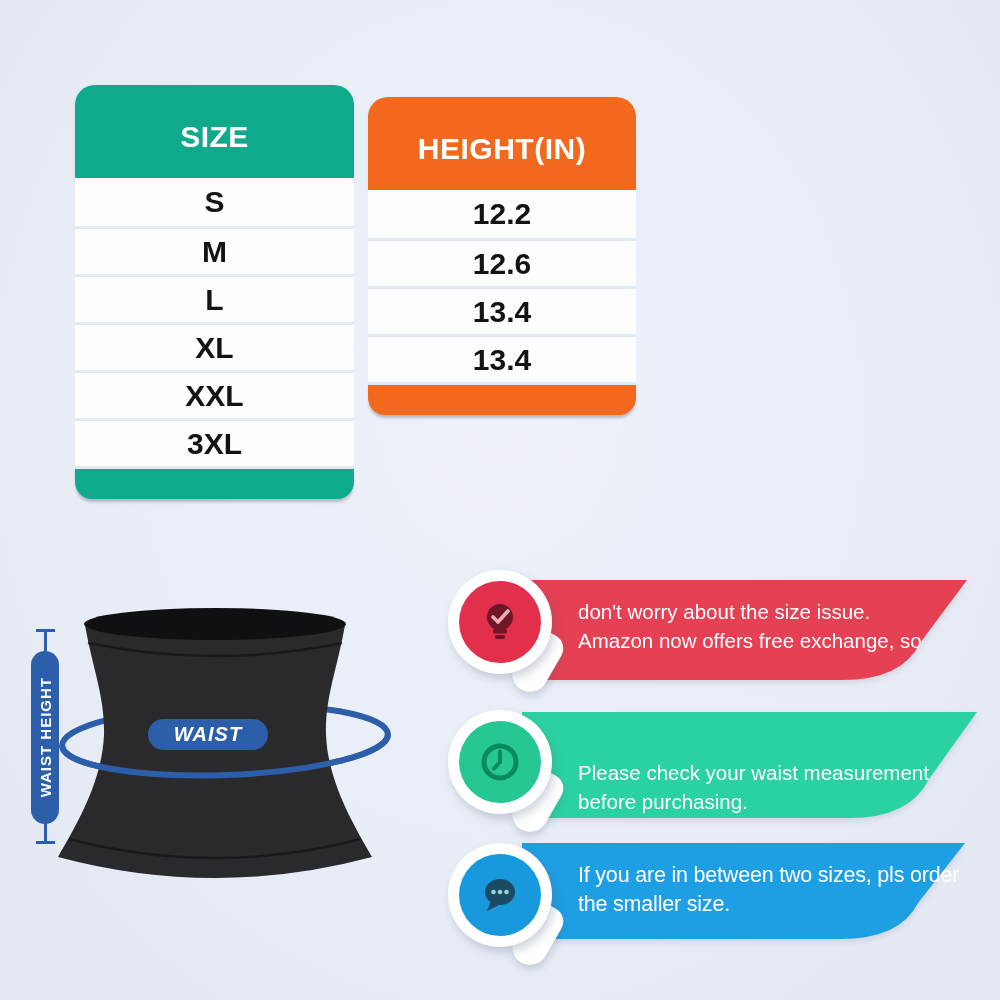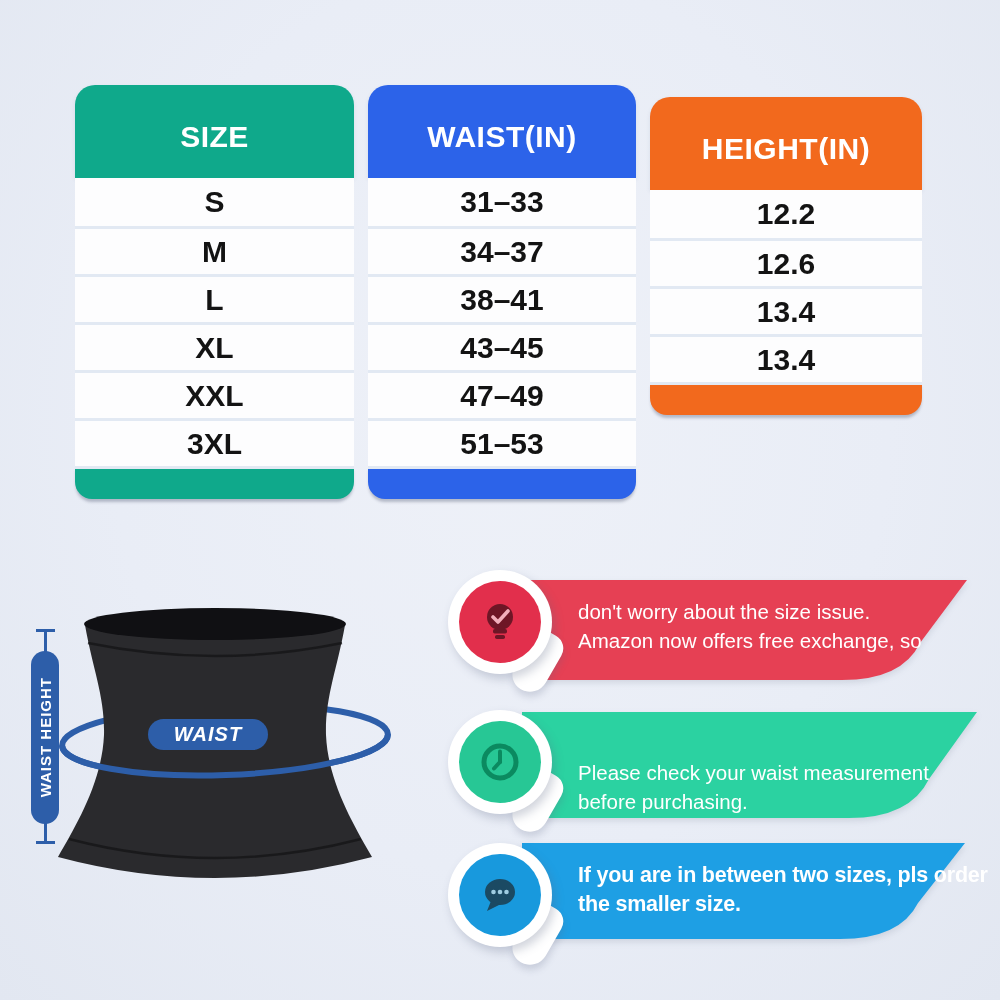--- a/index.html
+++ b/index.html
@@ -29,21 +29,21 @@
   .hline{position:absolute;background:#2d5ea9;}
   .height-pill{position:absolute;left:31px;top:651px;width:28px;height:173px;border-radius:15px;
                display:flex;align-items:center;justify-content:center;}
   .height-pill span{writing-mode:vertical-rl;transform:rotate(180deg);color:#fff;font-weight:700;
                     font-size:15px;letter-spacing:1px;white-space:nowrap;}
 
   
   .tip-banner{position:absolute;left:522px;filter:drop-shadow(0 3px 3px rgba(70,80,110,.15));}
   .tip-text{position:absolute;left:578px;color:#fff;z-index:5;}
   .tip-text div{white-space:nowrap;line-height:29px;font-size:20.5px;}
-  .tip-text.bold div{font-weight:700;font-size:21.5px;letter-spacing:-.2px;}
+  .tip-text.bold div{font-weight:400;font-size:21.5px;letter-spacing:-.2px;}
   .tip-icon{position:absolute;left:448px;width:104px;height:104px;z-index:4;}
   .tip-tail{position:absolute;left:72px;top:60px;width:35px;height:64px;background:#fff;
             border-radius:10px 16px 20px 18px;transform:rotate(30deg);z-index:0;
             box-shadow:3px 4px 7px rgba(90,100,130,.22);}
   .tip-ring{position:absolute;left:0;top:0;width:104px;height:104px;background:#fff;border-radius:50%;z-index:1;
             box-shadow:3px 5px 10px rgba(90,100,130,.28);}
   .tip-inner{position:absolute;left:11px;top:11px;width:82px;height:82px;border-radius:50%;z-index:2;
              display:flex;align-items:center;justify-content:center;}
   .tip-inner svg{display:block;}
 </style>
@@ -60,32 +60,20 @@
         <div class="cell">S</div>
         <div class="cell">M</div>
         <div class="cell">L</div>
         <div class="cell">XL</div>
         <div class="cell">XXL</div>
         <div class="cell">3XL</div>
       </div>
       <div class="col-footer" style="background-color: rgb(15, 169, 139);"></div>
     </div>
 
-    <div class="col-card">
-      <div class="col-header" style="background-color: rgb(44, 99, 233);">WAIST(IN)</div>
-      <div class="col-body">
-        <div class="cell">31–33</div>
-        <div class="cell">34–37</div>
-        <div class="cell">38–41</div>
-        <div class="cell">43–45</div>
-        <div class="cell">47–49</div>
-        <div class="cell">51–53</div>
-      </div>
-      <div class="col-footer" style="background-color: rgb(44, 99, 233);"></div>
-    </div>
 
     <div class="col-card">
       <div class="col-header" style="background-color: rgb(242, 105, 29); margin-top: 12px;">HEIGHT(IN)</div>
       <div class="col-body">
         <div class="cell">12.2</div>
         <div class="cell">12.6</div>
         <div class="cell">13.4</div>
         <div class="cell">13.4</div>
       </div>
       <div class="col-footer" style="background-color: rgb(242, 105, 29);"></div>

